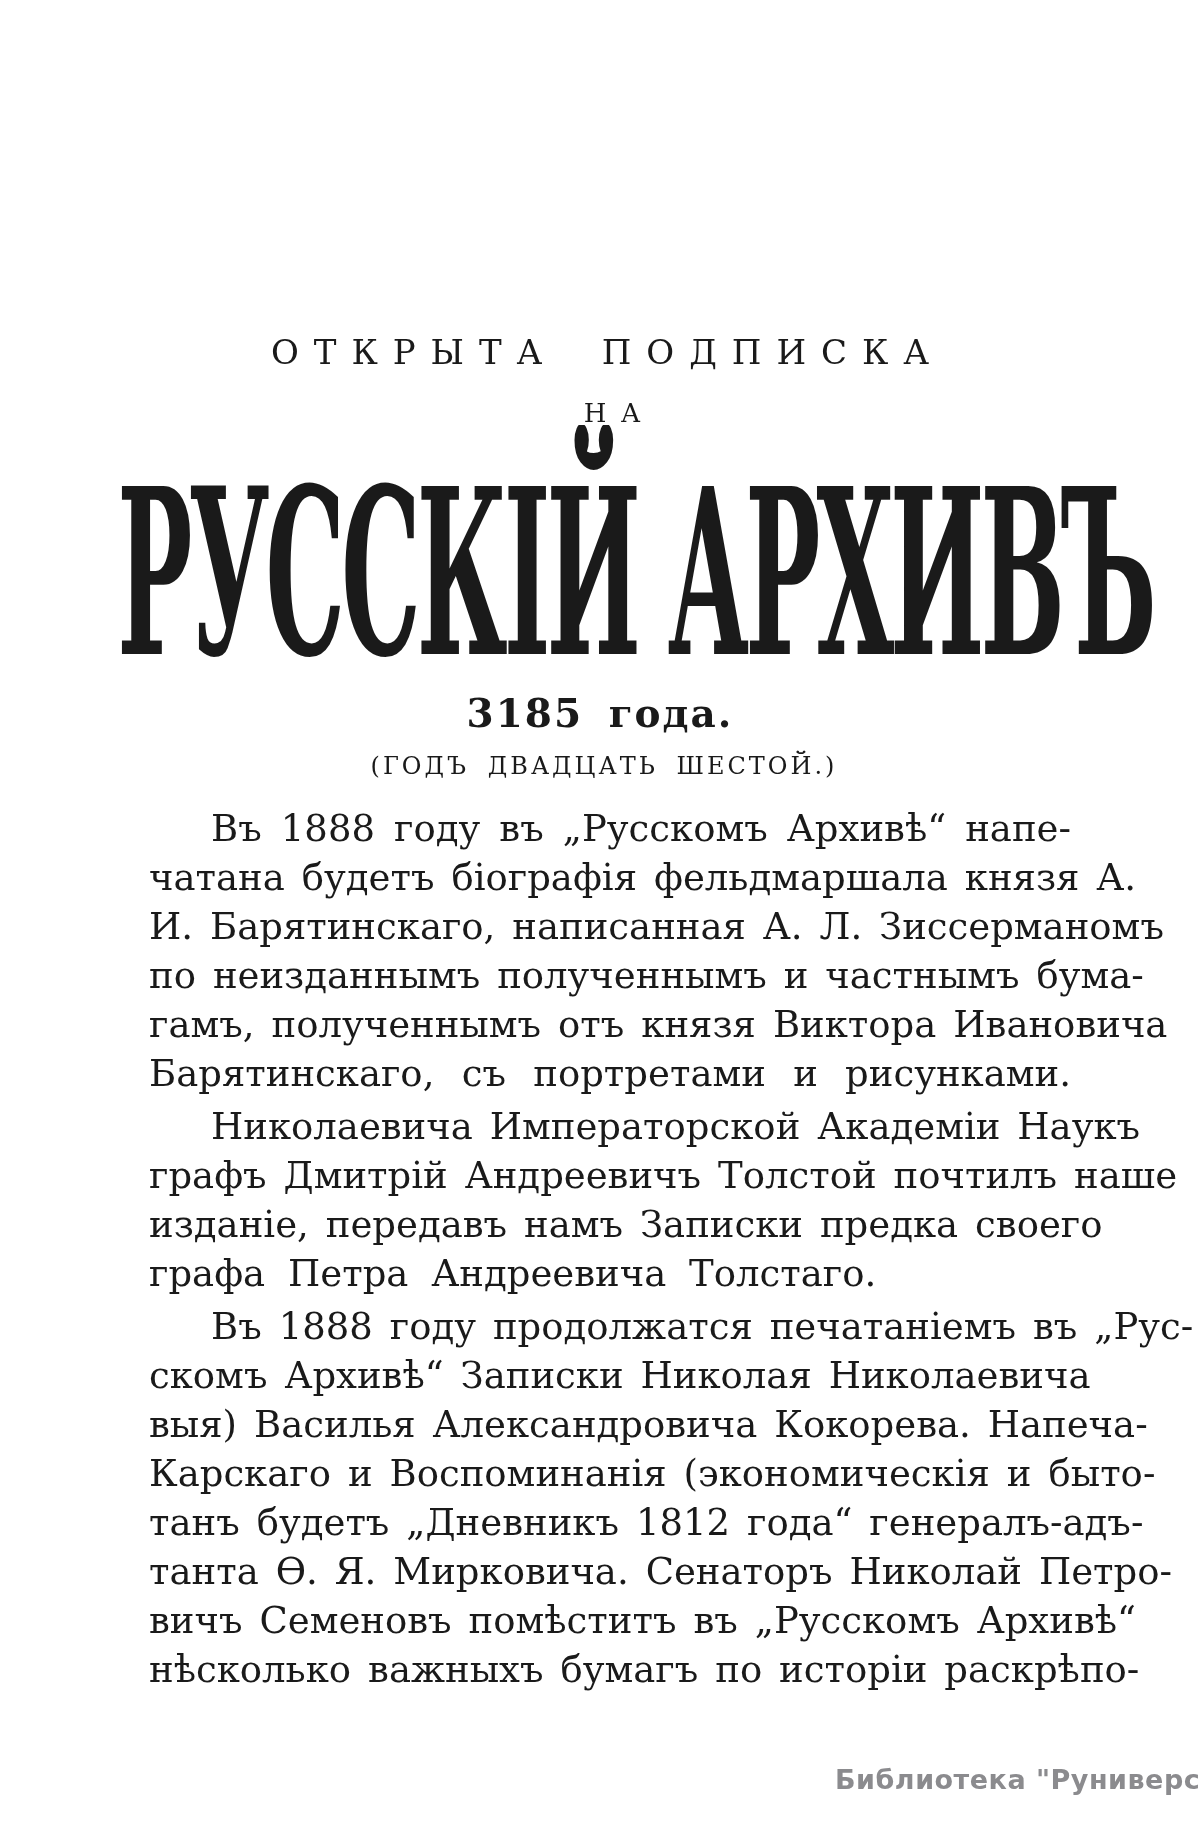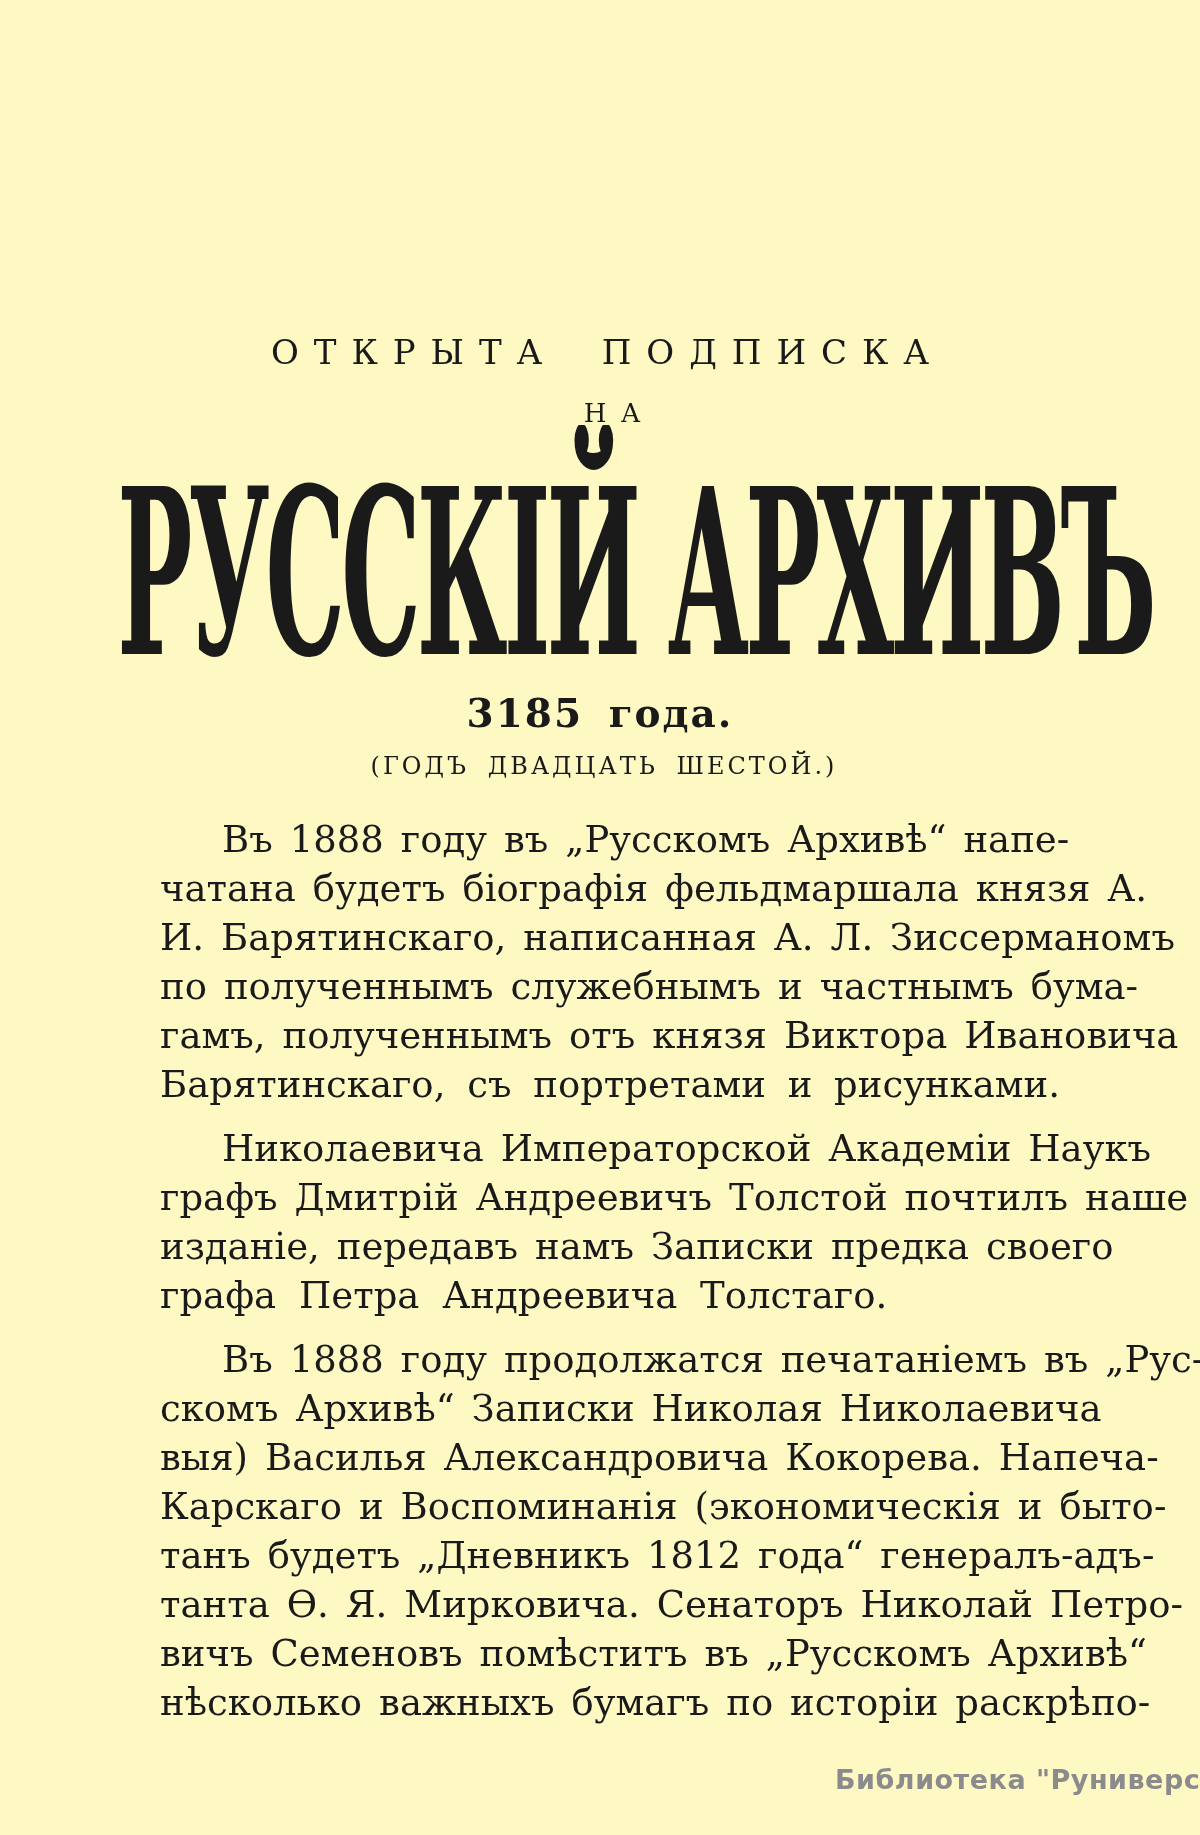--- a/index.html
+++ b/index.html
@@ -5,21 +5,21 @@
   html, body {
     margin: 0;
     padding: 0;
     background: #e8e8e4;
   }
   .page {
     position: relative;
     width: 1200px;
     height: 1835px;
     margin: 0 auto;
-    background: #fef9c3;
+    background: #ffffff;
     color: #1a1a1a;
     font-family: "DejaVu Serif", "Liberation Serif", serif;
     overflow: hidden;
   }
   
   .subscription-line {
     position: absolute;
     top: 332px;
     left: 0;
     width: 100%;
@@ -84,21 +84,21 @@
   }
   
   .body-text {
     position: absolute;
     top: 800px;
     left: 145px;
     width: 930px;
     font-size: 37px;
     line-height: 49px;
   }
-  .para { margin: 15px; padding: 0; }
+  .para { margin: 4px; padding: 0; }
   .ln {
     white-space: nowrap;
     text-align: justify;
     text-align-last: justify;
     word-spacing: 0.14em;
   }
   .ln.first { text-indent: 62px; }
   .ln.endline {
     text-align-last: left;
     word-spacing: 0.3em;
@@ -133,21 +133,21 @@
   <div class="year-line">3185 года.</div>
 
   <div class="subtitle-line">(ГОДЪ ДВАДЦАТЬ ШЕСТОЙ.)</div>
 
   <div class="body-text">
 
     <div class="para">
       <div class="ln first">Въ 1888 году въ „Русскомъ Архивѣ“ напе-</div>
       <div class="ln">чатана будетъ біографія фельдмаршала князя А.</div>
       <div class="ln">И. Барятинскаго, написанная А. Л. Зиссерманомъ</div>
-      <div class="ln">по полученнымъ служебнымъ и частнымъ бума-</div>
+      <div class="ln">по неизданнымъ полученнымъ и частнымъ бума-</div>
       <div class="ln">гамъ, полученнымъ отъ князя Виктора Ивановича</div>
       <div class="ln">Барятинскаго, съ портретами и рисунками.</div>
     </div>
 
     <div class="para">
       <div class="ln first">Николаевича Императорской Академіи Наукъ</div>
       <div class="ln">графъ Дмитрій Андреевичъ Толстой почтилъ наше</div>
       <div class="ln">изданіе, передавъ намъ Записки предка своего</div>
       <div class="ln endline">графа Петра Андреевича Толстаго.</div>
     </div>

